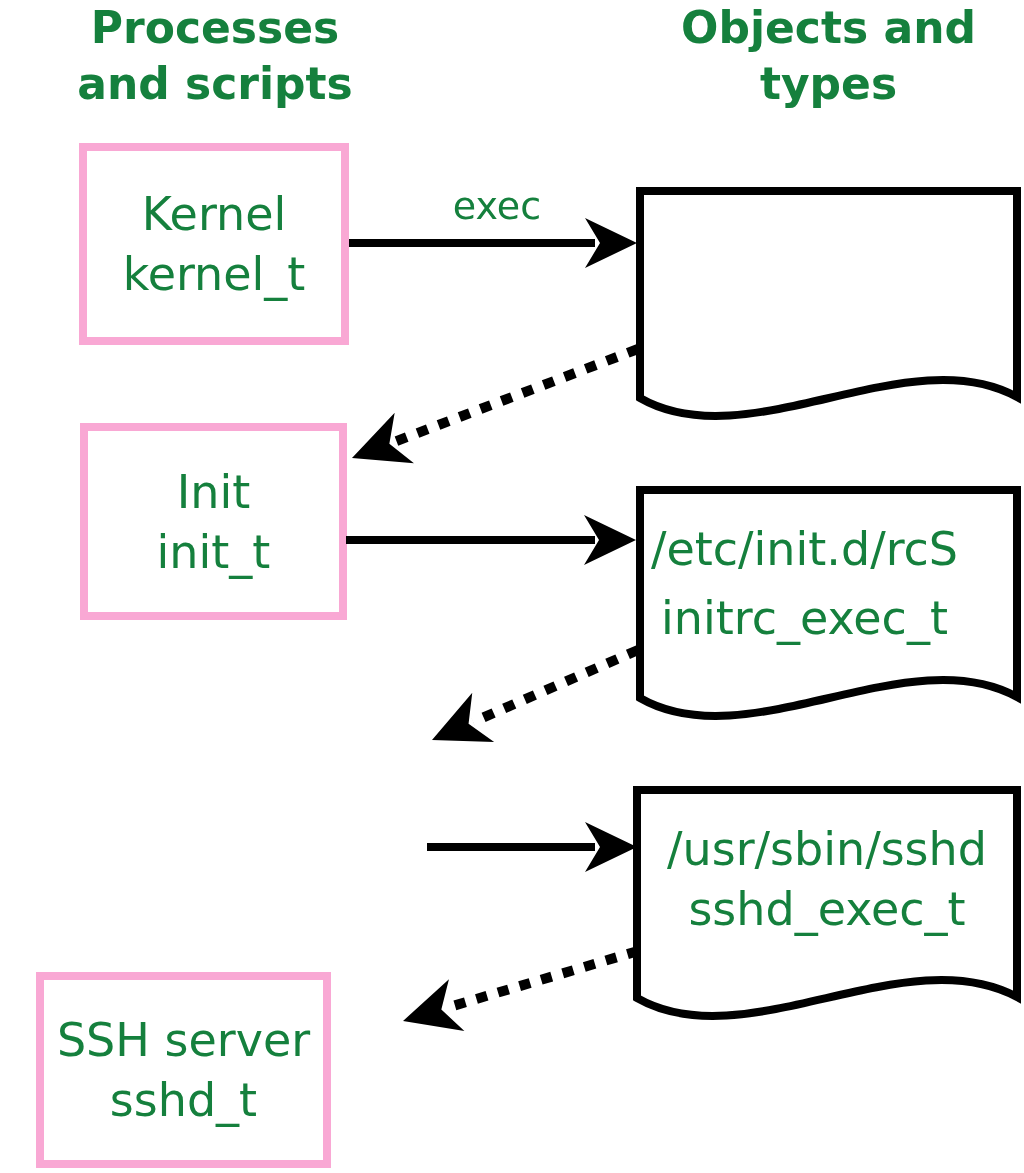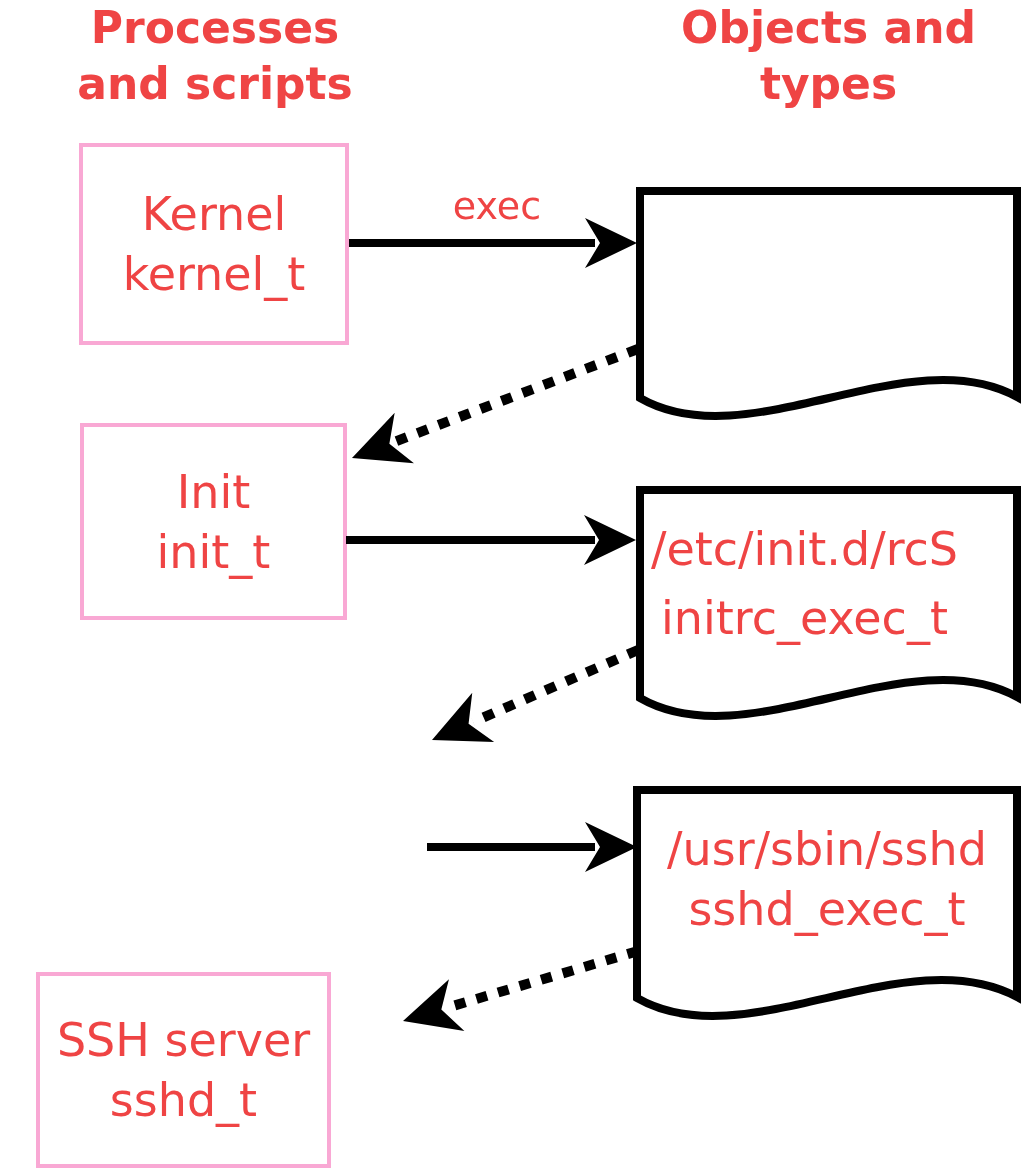--- a/index.html
+++ b/index.html
@@ -6,21 +6,21 @@
     margin: 0;
     padding: 0;
     background: #ffffff;
   }
   #canvas {
     position: relative;
     width: 1024px;
     height: 1173px;
     background: #ffffff;
     font-family: "DejaVu Sans", "Liberation Sans", sans-serif;
-    color: #ef4444;
+    color: #15803d;
     overflow: hidden;
   }
   .layer {
     position: absolute;
     left: 0;
     top: 0;
     width: 1024px;
     height: 1173px;
   }
   .hdr {
@@ -28,21 +28,21 @@
     text-align: center;
     font-size: 44px;
     font-weight: bold;
     line-height: 56px;
     white-space: nowrap;
   }
   .hdr span { display: block; }
   .pbox {
     position: absolute;
     box-sizing: border-box;
-    border: 4px solid #f9a8d4;
+    border: 8px solid #f9a8d4;
     background: #ffffff;
     display: flex;
     flex-direction: column;
     align-items: center;
     justify-content: center;
     font-size: 46px;
     line-height: 60px;
     text-align: center;
     white-space: nowrap;
   }

